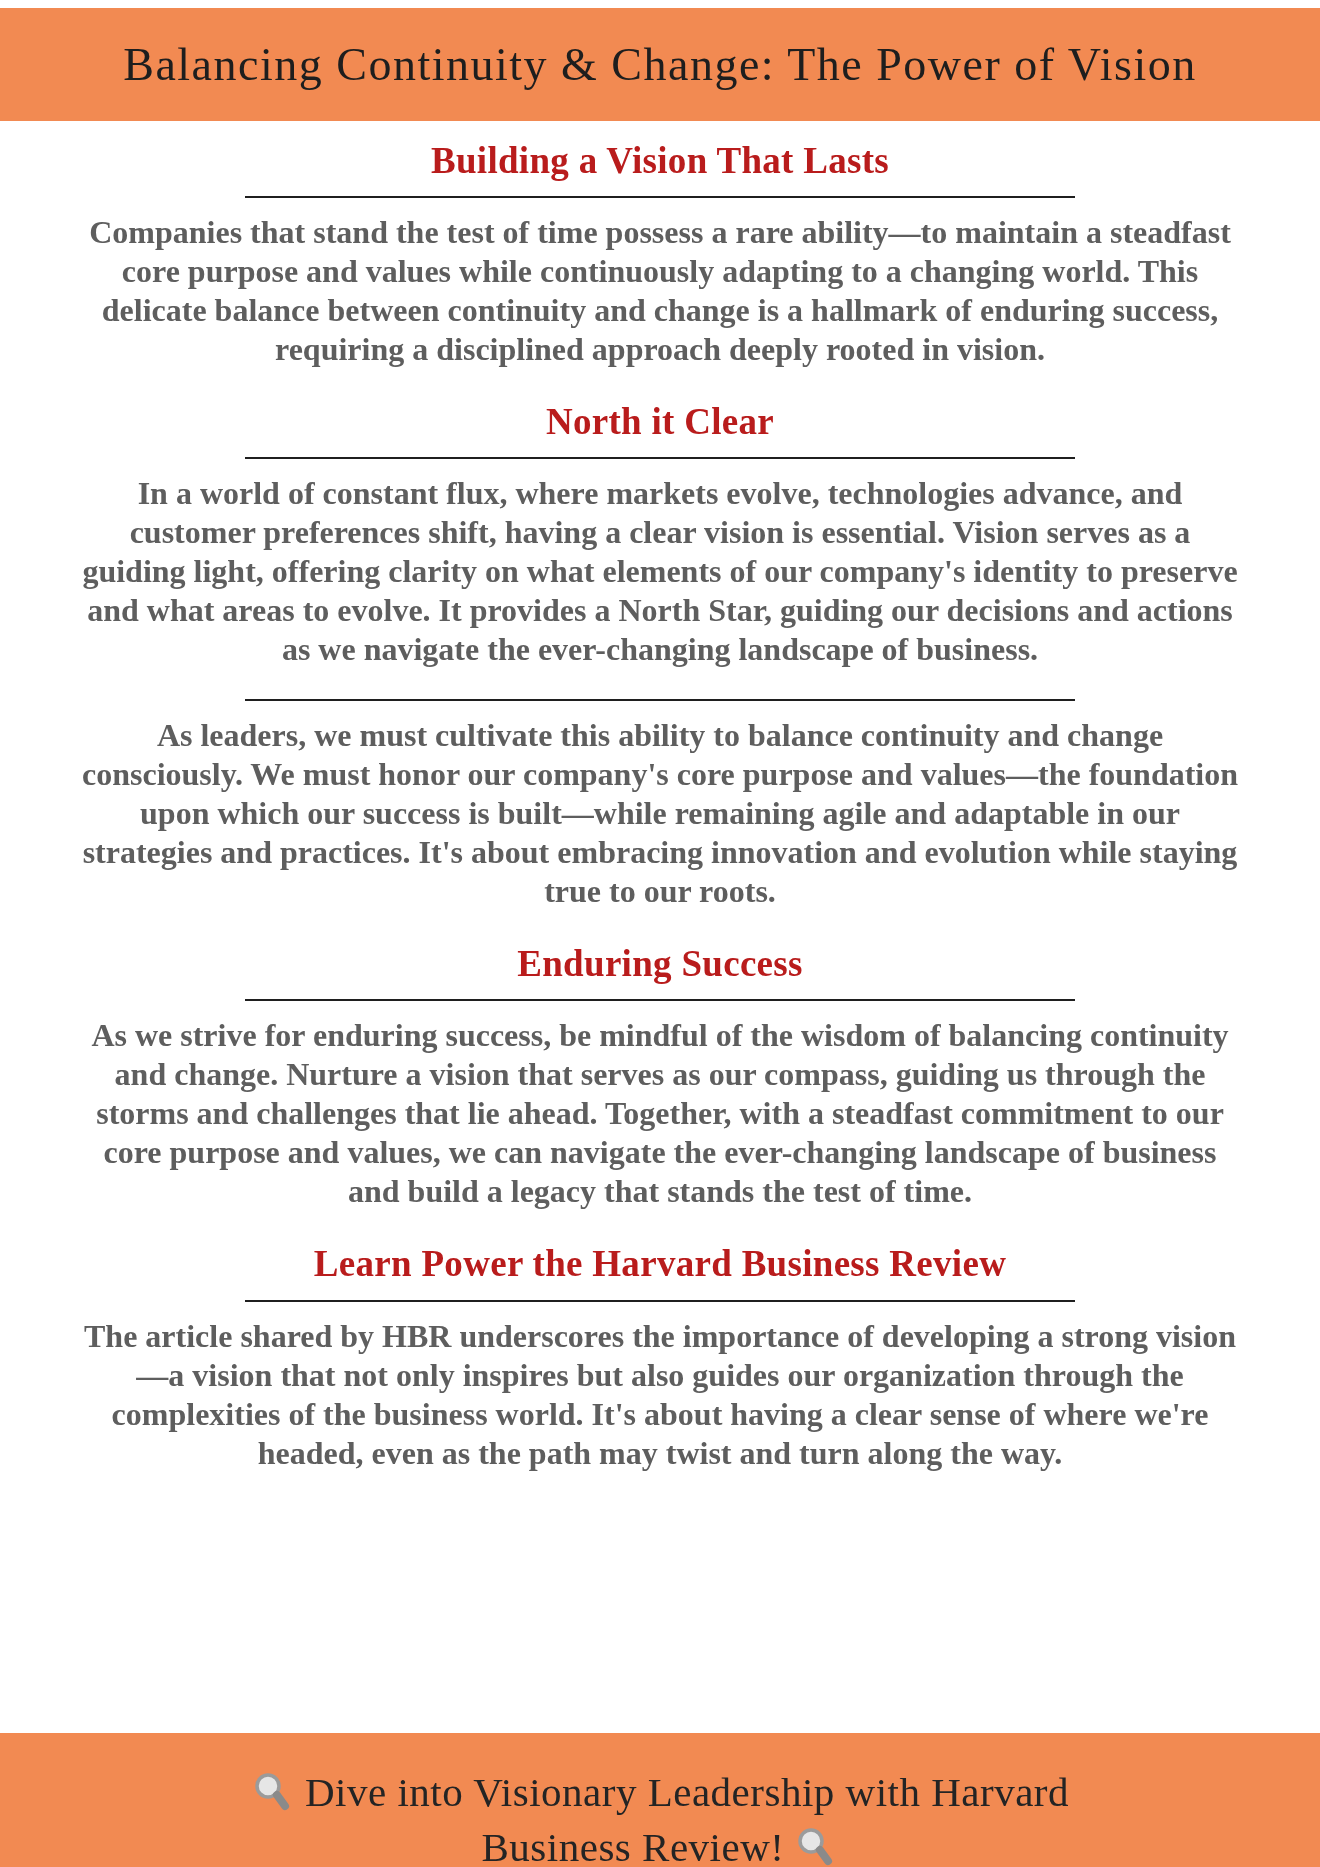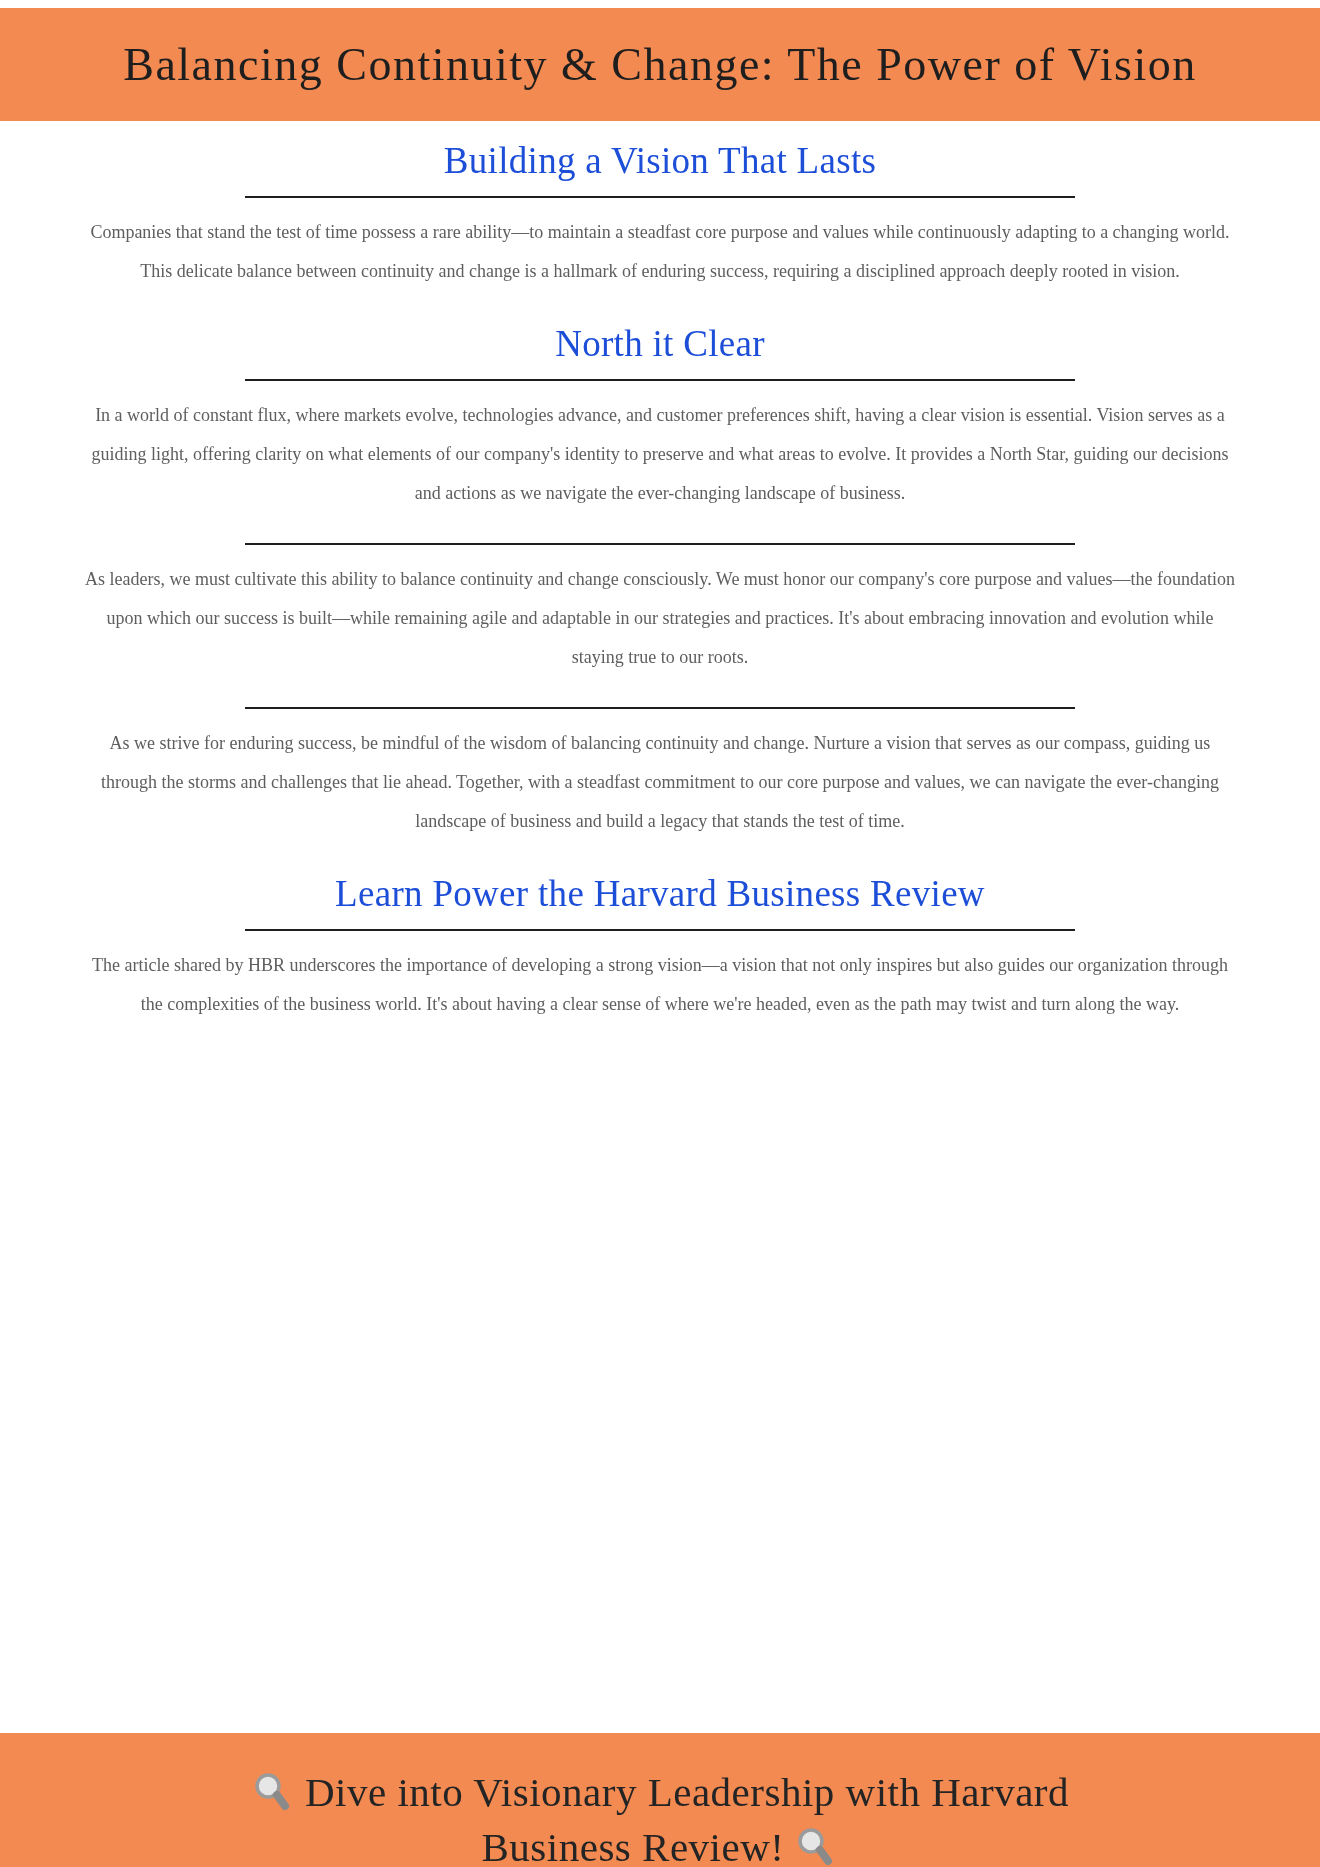--- a/index.html
+++ b/index.html
@@ -39,36 +39,37 @@
   .content {
     width: 1160px;
     margin: 0 auto;
     text-align: center;
   }
   .section { margin-top: 30px; }
   .section:first-child { margin-top: 17px; }
   .section-heading {
     font-size: 37px;
     line-height: 1.22;
-    font-weight: 400;
-    color: #1d4ed8;
+    font-weight: 700;
+    color: #b91c1c;
     letter-spacing: 0.3px;
   }
   .divider {
     width: 830px;
     height: 0;
     border-top: 2px solid #1f1f1f;
     margin: 13px auto 15px auto;
   }
   .section-body {
-    font-size: 18px;
+    font-size: 32px;
     line-height: 39px;
     color: #5e5e5e;
     max-width: 1160px;
     margin: 0 auto;
+    font-weight: bold;
   }
   .footer-line {
     display: flex;
     align-items: center;
     justify-content: center;
     gap: 10px;
     font-size: 41px;
     line-height: 55px;
     color: #242424;
     letter-spacing: 0.5px;
@@ -101,20 +102,21 @@
       <div class="divider"></div>
       <p class="section-body">In a world of constant flux, where markets evolve, technologies advance, and customer preferences shift, having a clear vision is essential. Vision serves as a guiding light, offering clarity on what elements of our company's identity to preserve and what areas to evolve. It provides a North Star, guiding our decisions and actions as we navigate the ever-changing landscape of business.</p>
     </div>
 
     <div class="section">
       <div class="divider"></div>
       <p class="section-body">As leaders, we must cultivate this ability to balance continuity and change consciously. We must honor our company's core purpose and values—the foundation upon which our success is built—while remaining agile and adaptable in our strategies and practices. It's about embracing innovation and evolution while staying true to our roots.</p>
     </div>
 
     <div class="section">
+      <div class="section-heading">Enduring Success</div>
       <div class="divider"></div>
       <p class="section-body">As we strive for enduring success, be mindful of the wisdom of balancing continuity and change. Nurture a vision that serves as our compass, guiding us through the storms and challenges that lie ahead. Together, with a steadfast commitment to our core purpose and values, we can navigate the ever-changing landscape of business and build a legacy that stands the test of time.</p>
     </div>
 
     <div class="section">
       <div class="section-heading">Learn Power the Harvard Business Review</div>
       <div class="divider"></div>
       <p class="section-body">The article shared by HBR underscores the importance of developing a strong vision—a vision that not only inspires but also guides our organization through the complexities of the business world. It's about having a clear sense of where we're headed, even as the path may twist and turn along the way.</p>
     </div>
 

